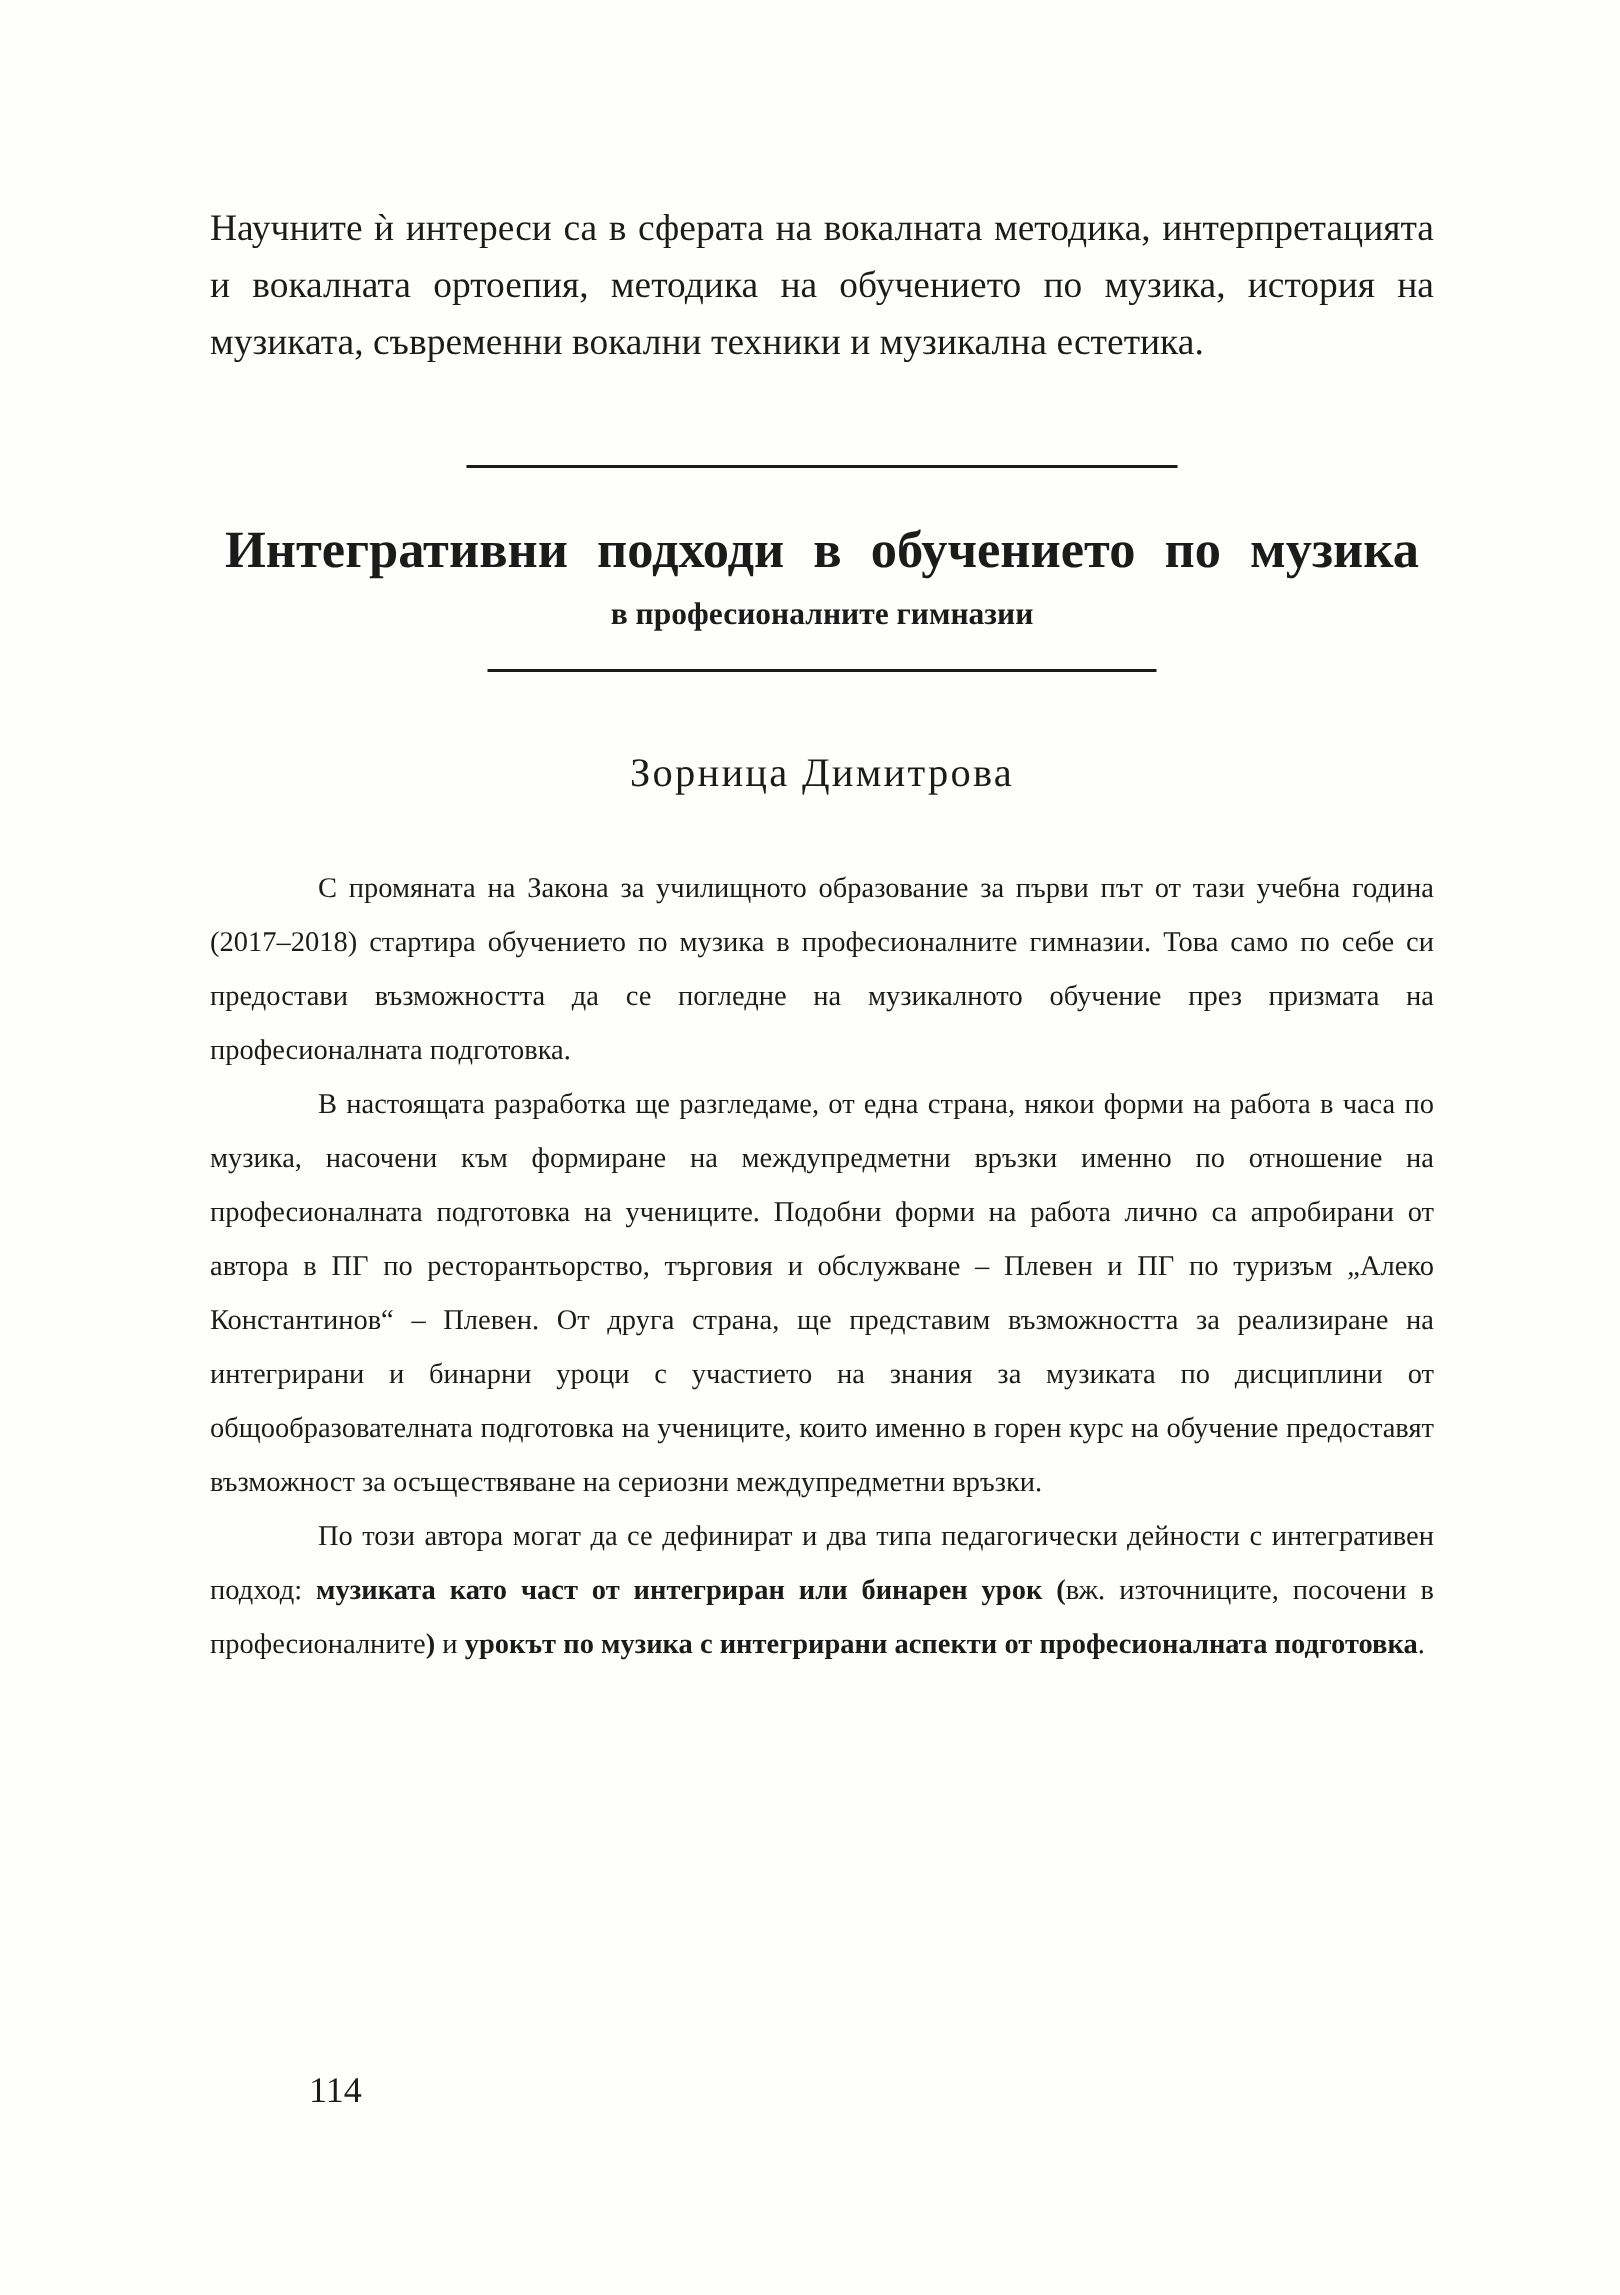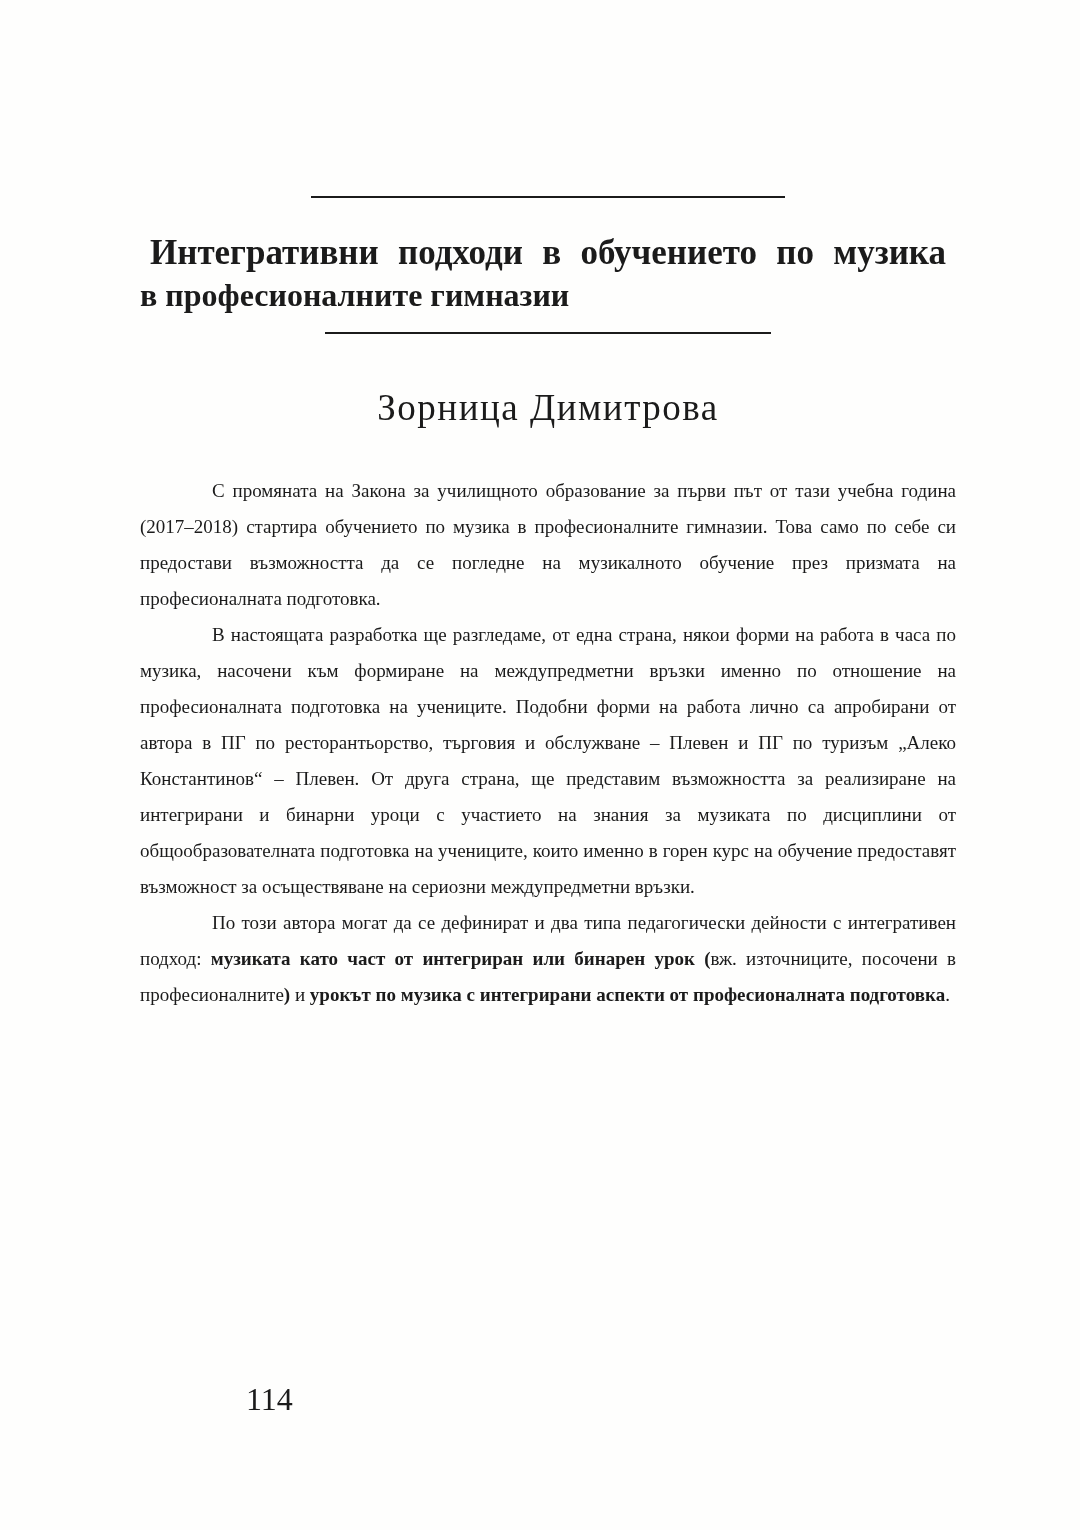--- a/index.html
+++ b/index.html
@@ -37,51 +37,52 @@
     margin-top: 34px;
     font-weight: bold;
     font-size: 35px;
     line-height: 42px;
     text-align: justify;
     text-align-last: justify;
     padding: 0 10px;
   }
   .title-line2 {
     font-weight: bold;
-    font-size: 32px;
+    font-size: 21px;
     line-height: 42px;
+    text-align: center;
   }
   .author {
     margin-top: 52px;
     text-align: center;
-    font-size: 37px;
+    font-size: 27px;
     letter-spacing: 1.5px;
   }
   .body-block { margin-top: 44px; }
   .body-para {
     margin: 0;
     font-size: 19px;
     line-height: 36px;
     text-align: justify;
     text-indent: 72px;
   }
   .body-para b { font-weight: bold; }
   .page-number {
     position: absolute;
     left: 206px;
     top: 1381px;
-    font-size: 32px;
-    margin-left: 40px;
+    font-size: 24px;
   }
 </style>
 </head>
 <body>
 
 <div class="content">
 
+  <p class="intro">Научните ѝ интереси са в сферата на вокалната методика, интерпретацията и вокалната ортоепия, методика на обучението по музика, история на музиката, съвременни вокални техники и музикална естетика.</p>
 
   <hr class="rule rule-top">
 
   <div class="title-line1">Интегративни подходи в обучението по музика</div>
 
   <div class="title-line2">в професионалните гимназии</div>
 
   <hr class="rule rule-bottom">
 
   <div class="author">Зорница Димитрова</div>

